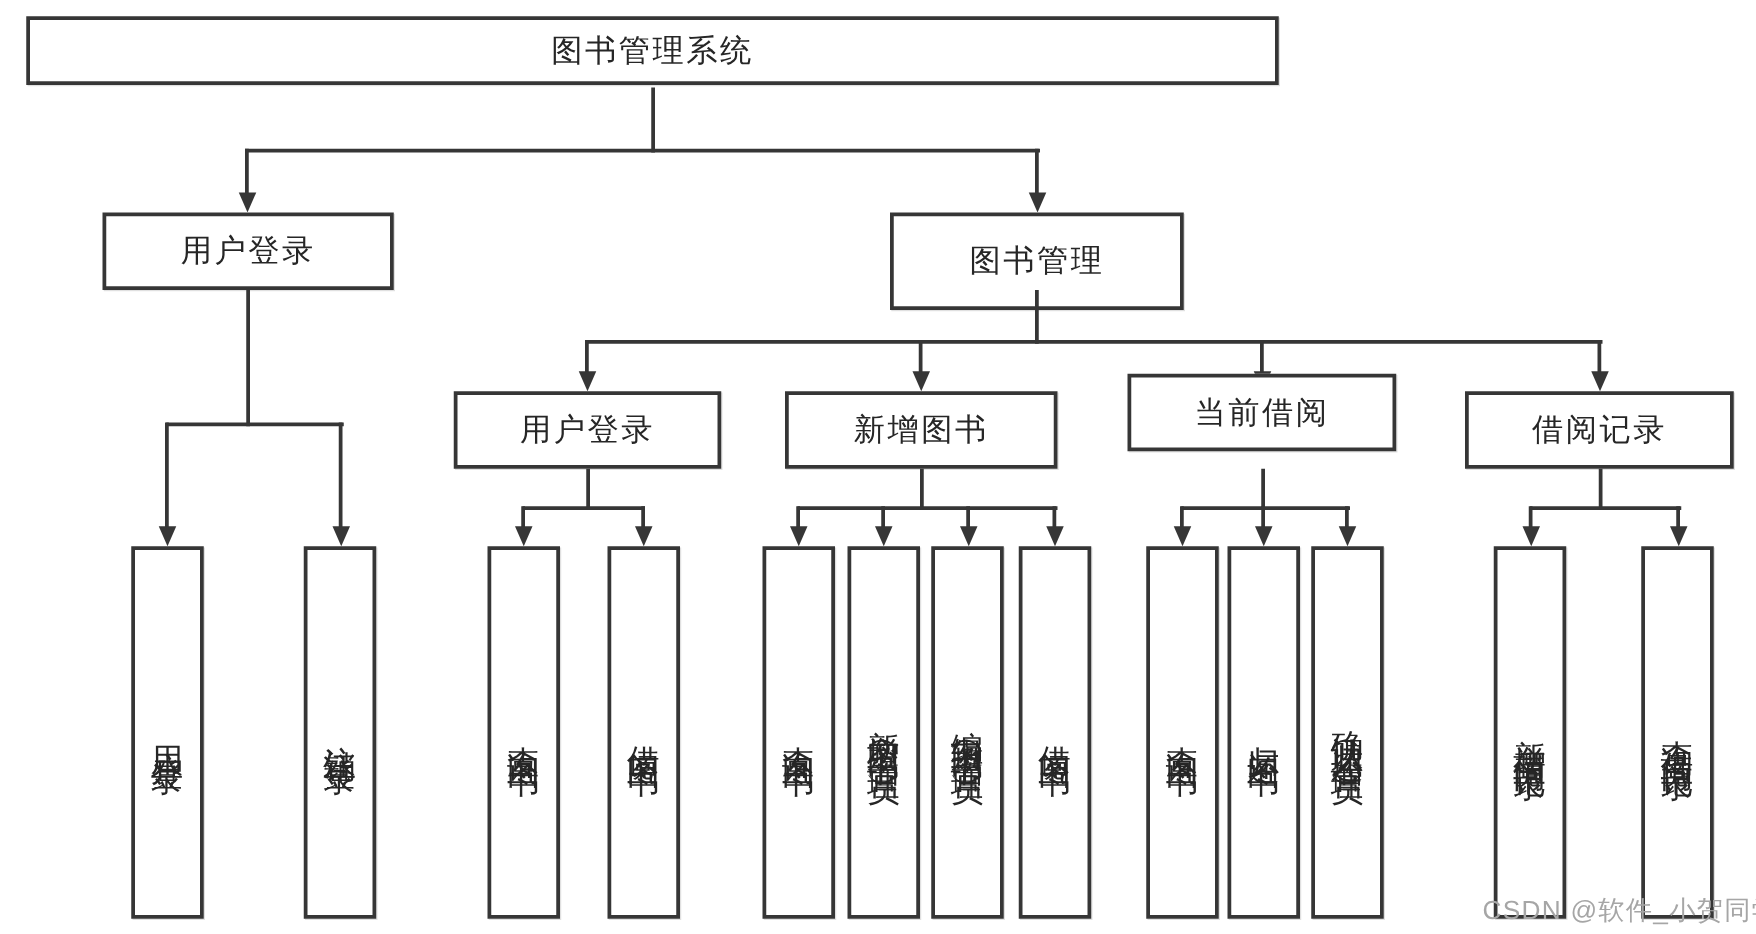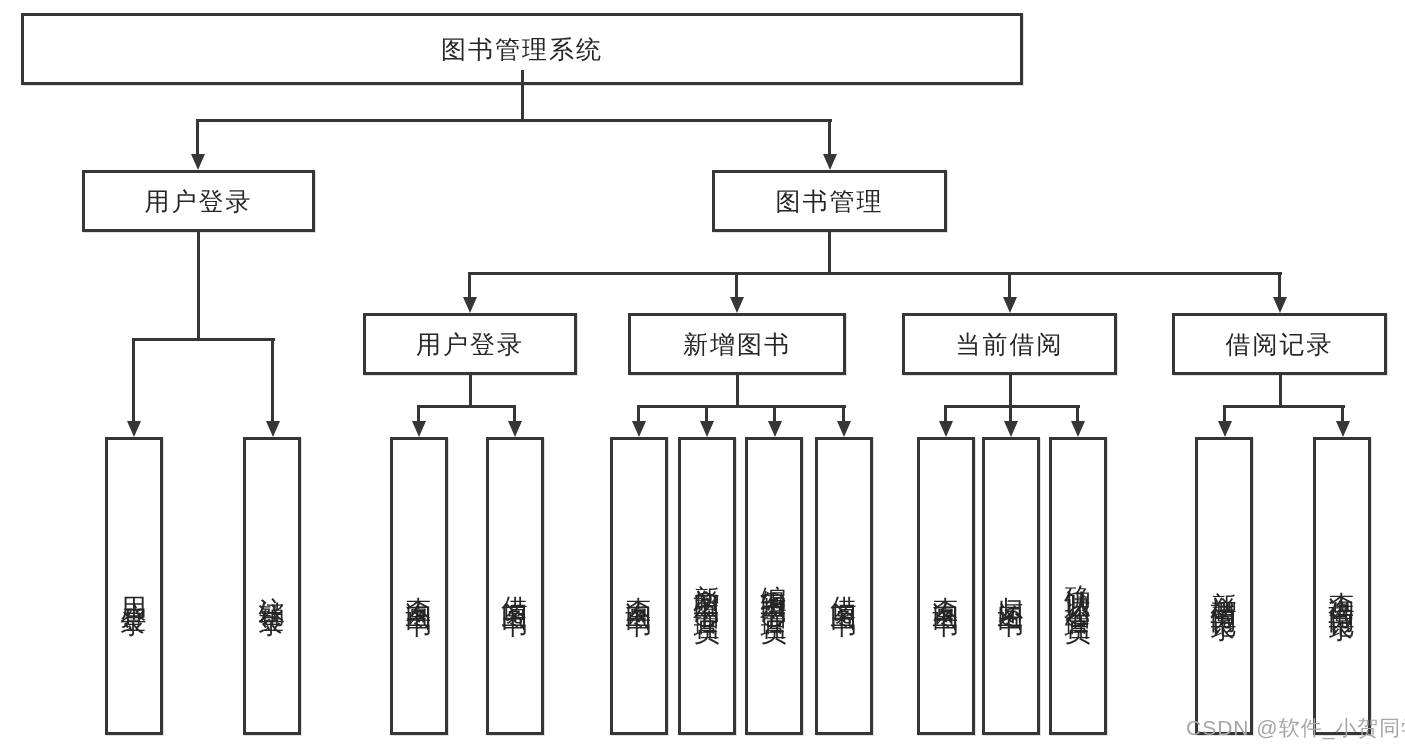--- a/index.html
+++ b/index.html
@@ -31,45 +31,45 @@
   .watermark{
     position:absolute;left:1186px;top:714px;z-index:10;
     font-size:21px;color:#a6a6a6;letter-spacing:1px;white-space:nowrap;
   }
 </style>
 </head>
 <body>
 
 <div class="stage">
 
-  <div class="box" style="left:21px;top:13px;width:1002px;height:72px">图书管理系统</div>
+  <div class="box" style="left:21px;top:13px;width:1002px;height:55px">图书管理系统</div>
 
   <div class="vline" style="left:521px;top:70px;height:52px"></div>
   <div class="hline" style="left:196px;top:119px;width:636px"></div>
   <div class="darr" style="left:191px;top:119px;height:51px"></div>
   <div class="darr" style="left:823px;top:119px;height:51px"></div>
 
   <div class="box" style="left:82px;top:170px;width:233px;height:62px">用户登录</div>
-  <div class="box" style="left:712px;top:170px;width:235px;height:62px">图书管理</div>
+  <div class="box" style="left:712px;top:170px;width:235px;height:78px">图书管理</div>
 
   <div class="vline" style="left:197px;top:232px;height:109px"></div>
   <div class="hline" style="left:133px;top:338px;width:142px"></div>
   <div class="darr" style="left:127px;top:338px;height:99px"></div>
   <div class="darr" style="left:266px;top:338px;height:99px"></div>
 
   <div class="vline" style="left:828px;top:232px;height:43px"></div>
   <div class="hline" style="left:469px;top:272px;width:813px"></div>
   <div class="darr" style="left:463px;top:272px;height:41px"></div>
   <div class="darr" style="left:730px;top:272px;height:41px"></div>
   <div class="darr" style="left:1003px;top:272px;height:41px"></div>
   <div class="darr" style="left:1273px;top:272px;height:41px"></div>
 
   <div class="box" style="left:363px;top:313px;width:214px;height:62px">用户登录</div>
   <div class="box" style="left:628px;top:313px;width:218px;height:62px">新增图书</div>
-  <div class="box" style="left:902px;top:313px;width:215px;height:62px">当前借阅</div>
+  <div class="box" style="left:902px;top:299px;width:215px;height:62px">当前借阅</div>
   <div class="box" style="left:1172px;top:313px;width:215px;height:62px">借阅记录</div>
 
   <div class="vline" style="left:469px;top:375px;height:33px"></div>
   <div class="hline" style="left:418px;top:405px;width:98px"></div>
   <div class="darr" style="left:412px;top:405px;height:32px"></div>
   <div class="darr" style="left:508px;top:405px;height:32px"></div>
 
   <div class="vline" style="left:736px;top:375px;height:33px"></div>
   <div class="hline" style="left:638px;top:405px;width:208px"></div>
   <div class="darr" style="left:632px;top:405px;height:32px"></div>

